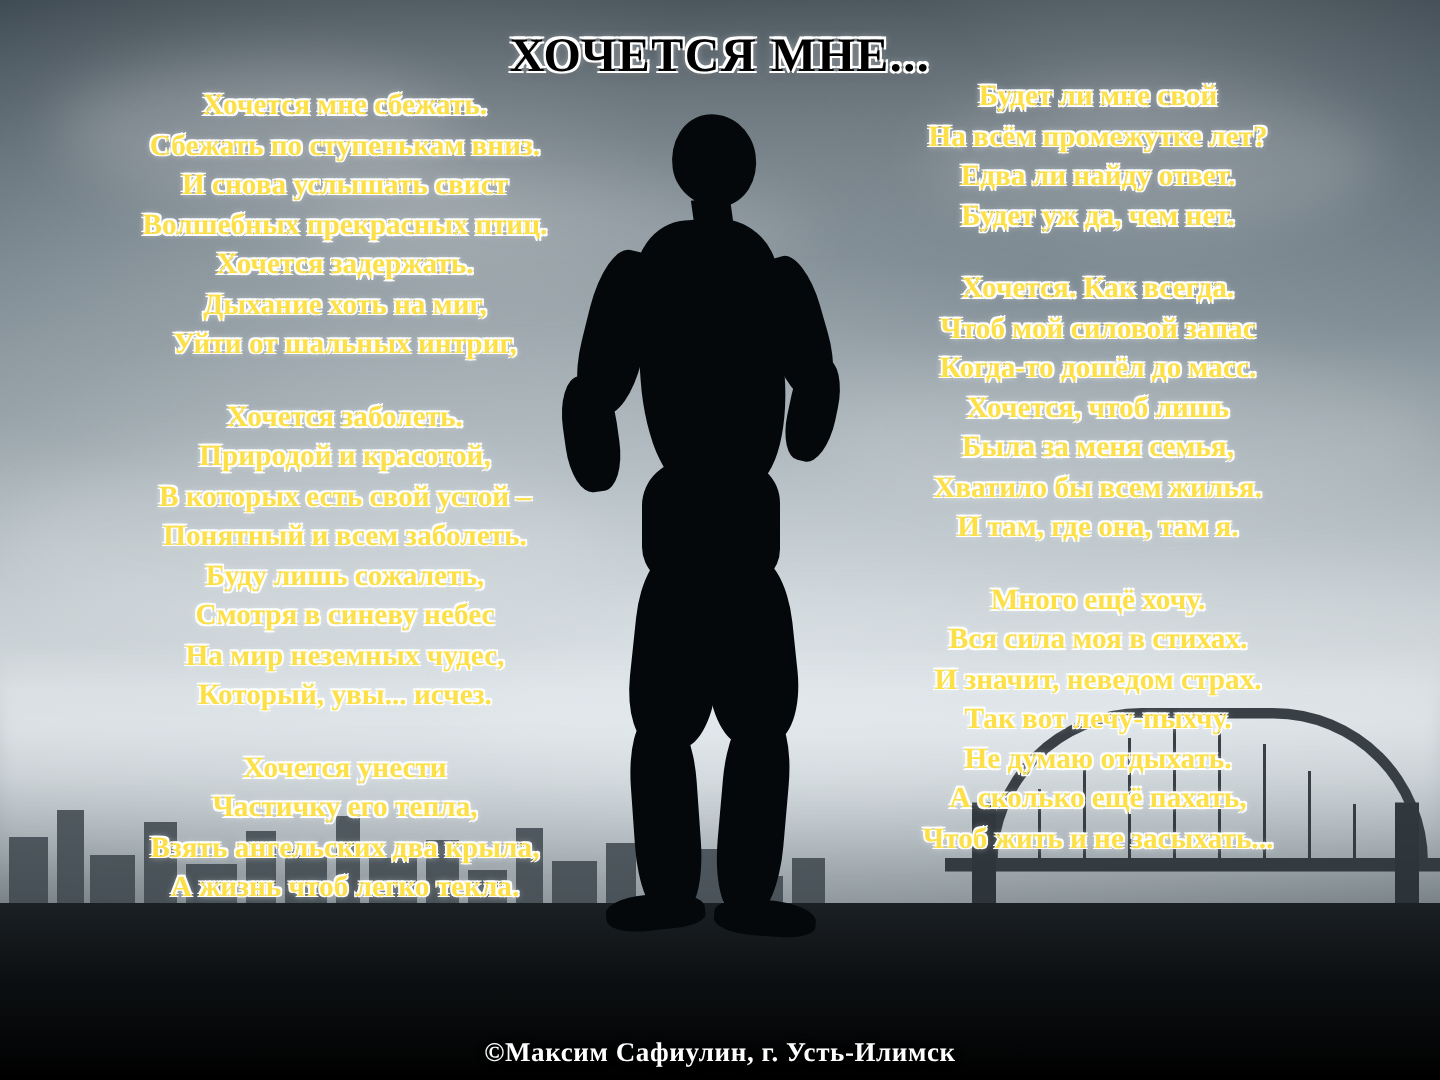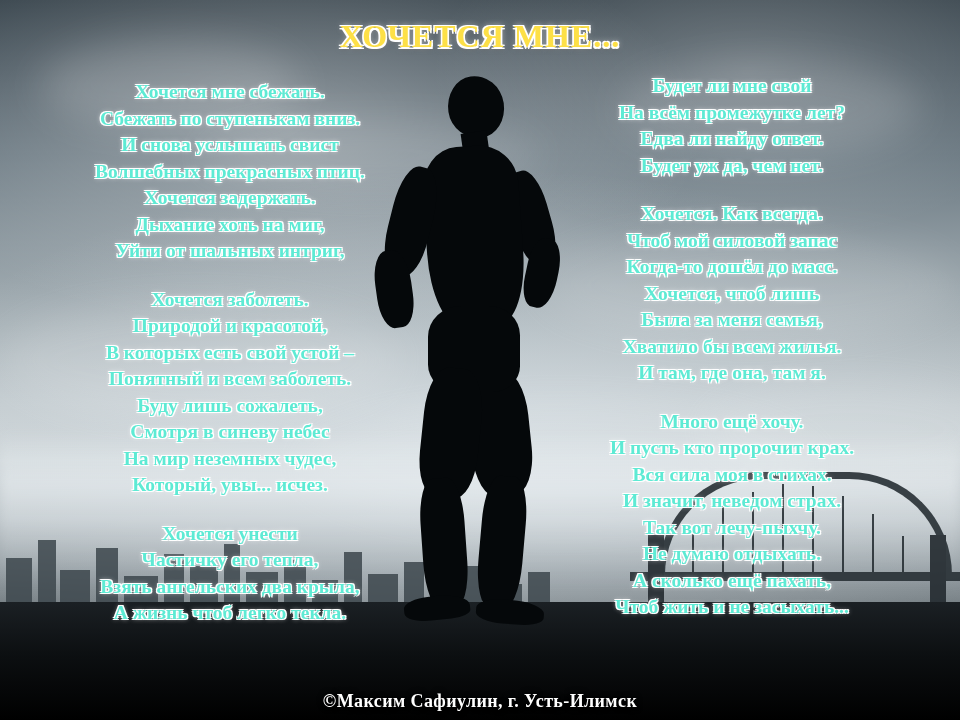--- a/index.html
+++ b/index.html
@@ -193,41 +193,40 @@
   
   .title {
     position: absolute;
     top: 18px;
     left: 0; right: 0;
     text-align: center;
     font-family: "Liberation Serif", serif;
     font-weight: bold;
     font-size: 32px;
     letter-spacing: 1px;
-    color: #fde047;
+    color: #000000;
     text-shadow:
       -1.5px -1.5px 0 #ffffff, 1.5px -1.5px 0 #ffffff,
       -1.5px  1.5px 0 #ffffff, 1.5px  1.5px 0 #ffffff,
       0 0 6px rgba(255,255,255,.9), 0 2px 5px rgba(0,0,0,.55);
     z-index: 5;
   }
   .col {
     position: absolute;
     z-index: 4;
     font-family: "Liberation Serif", serif;
     font-weight: bold;
     font-size: 19.5px;
     line-height: 26.5px;
-    color: #5eead4;
+    color: #fde047;
     text-shadow:
       -1.2px -1.2px 0 #ffffff, 1.2px -1.2px 0 #ffffff,
       -1.2px  1.2px 0 #ffffff, 1.2px  1.2px 0 #ffffff,
       0 0 5px rgba(255,255,255,.85);
     white-space: nowrap;
-    margin-top: 21px;
   }
   .col-left  { left: 10px;  top: 58px;  width: 440px; text-align: center; }
   .col-right { right: 8px;  top: 52px;  width: 440px; text-align: center; }
   .stanza { margin-bottom: 22px; }
   .stanza:last-child { margin-bottom: 0; }
   .line { display: block; }
 
   .credit {
     position: absolute;
     left: 0; right: 0;
@@ -354,21 +353,20 @@
       <span class="line">Хочется. Как всегда.</span>
       <span class="line">Чтоб мой силовой запас</span>
       <span class="line">Когда-то дошёл до масс.</span>
       <span class="line">Хочется, чтоб лишь</span>
       <span class="line">Была за меня семья,</span>
       <span class="line">Хватило бы всем жилья.</span>
       <span class="line">И там, где она, там я.</span>
     </div>
     <div class="stanza">
       <span class="line">Много ещё хочу.</span>
-      <span class="line">И пусть кто пророчит крах.</span>
       <span class="line">Вся сила моя в стихах.</span>
       <span class="line">И значит, неведом страх.</span>
       <span class="line">Так вот лечу-пыхчу.</span>
       <span class="line">Не думаю отдыхать.</span>
       <span class="line">А сколько ещё пахать,</span>
       <span class="line">Чтоб жить и не засыхать...</span>
     </div>
   </div>
 
   <div class="credit">©Максим  Сафиулин, г. Усть-Илимск</div>

